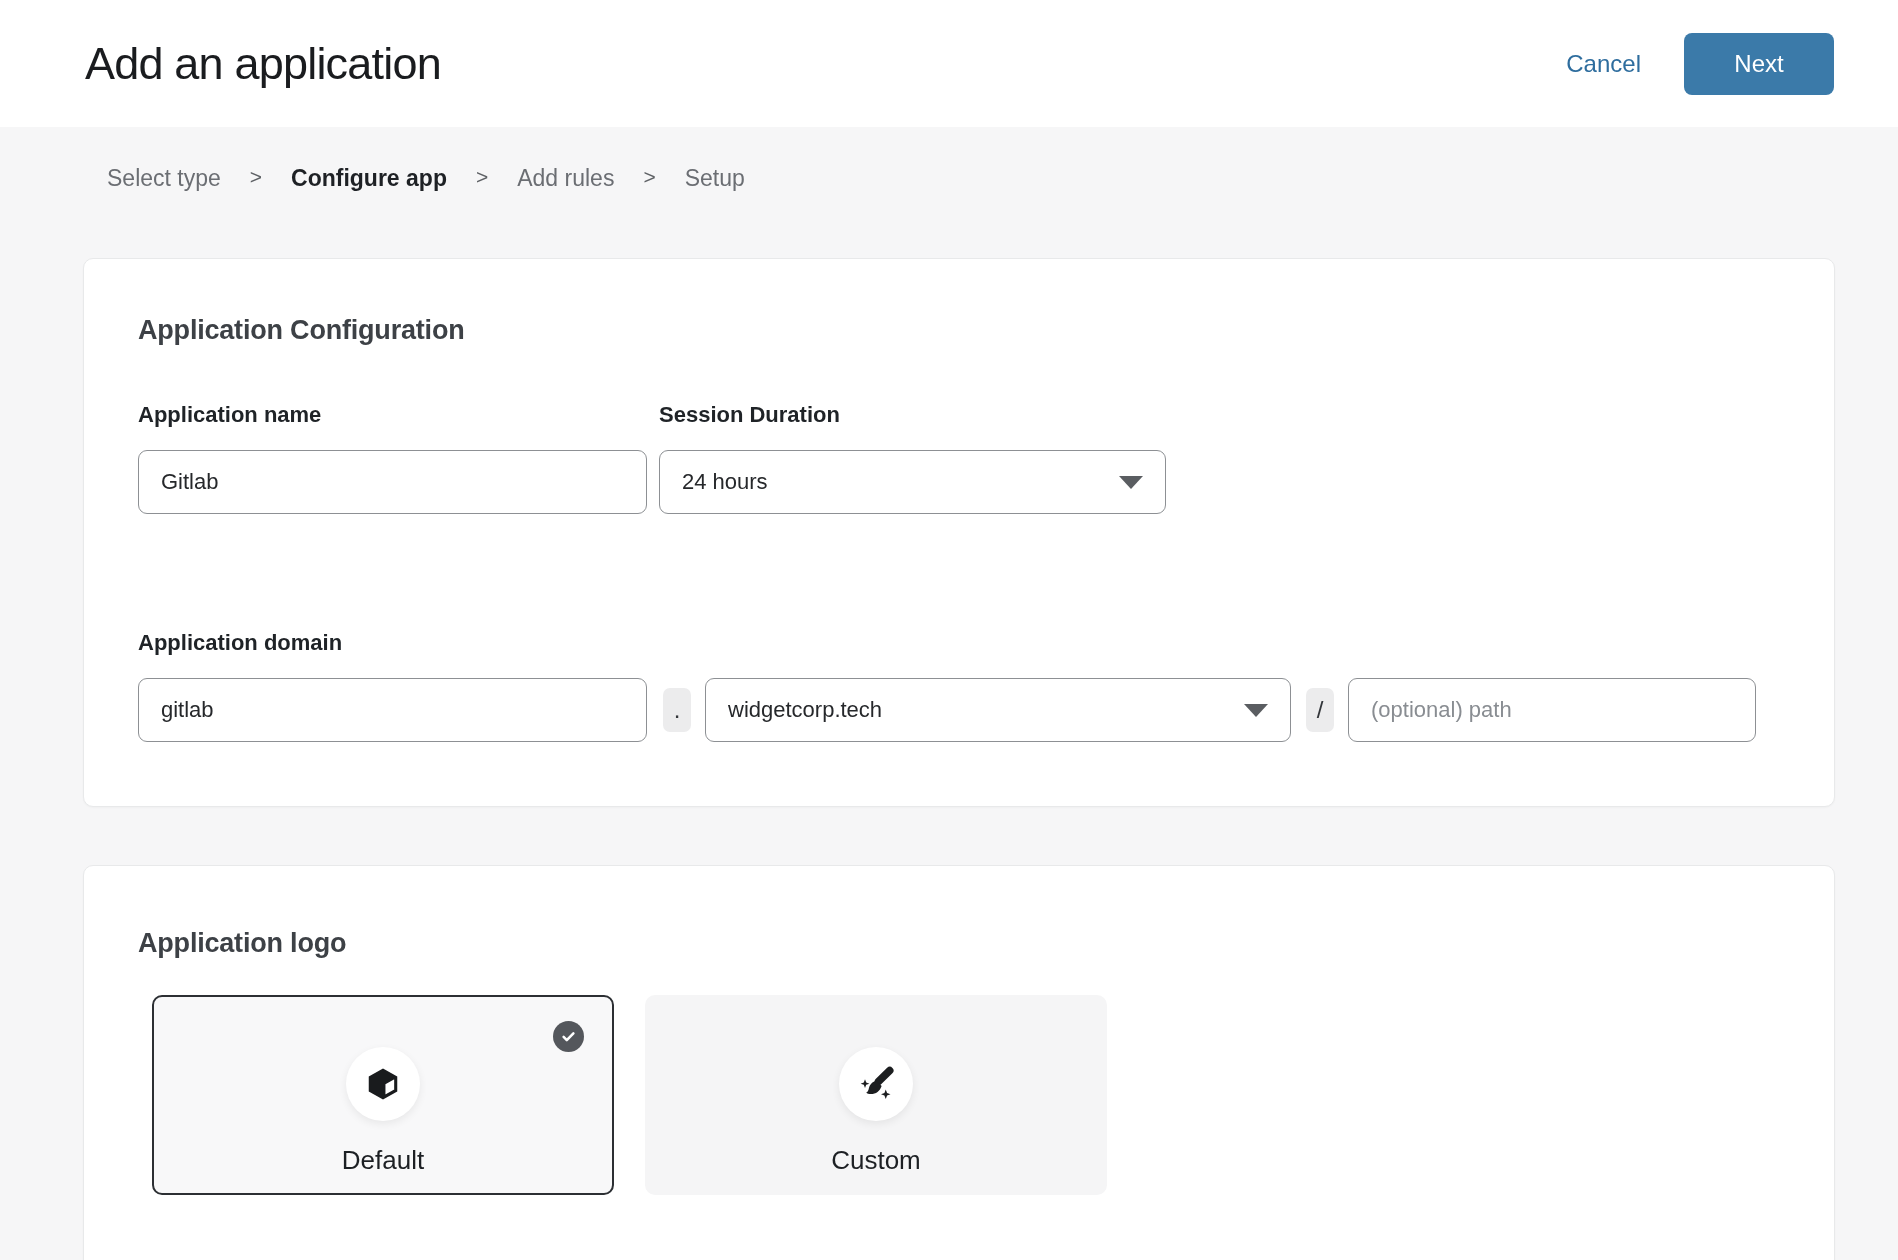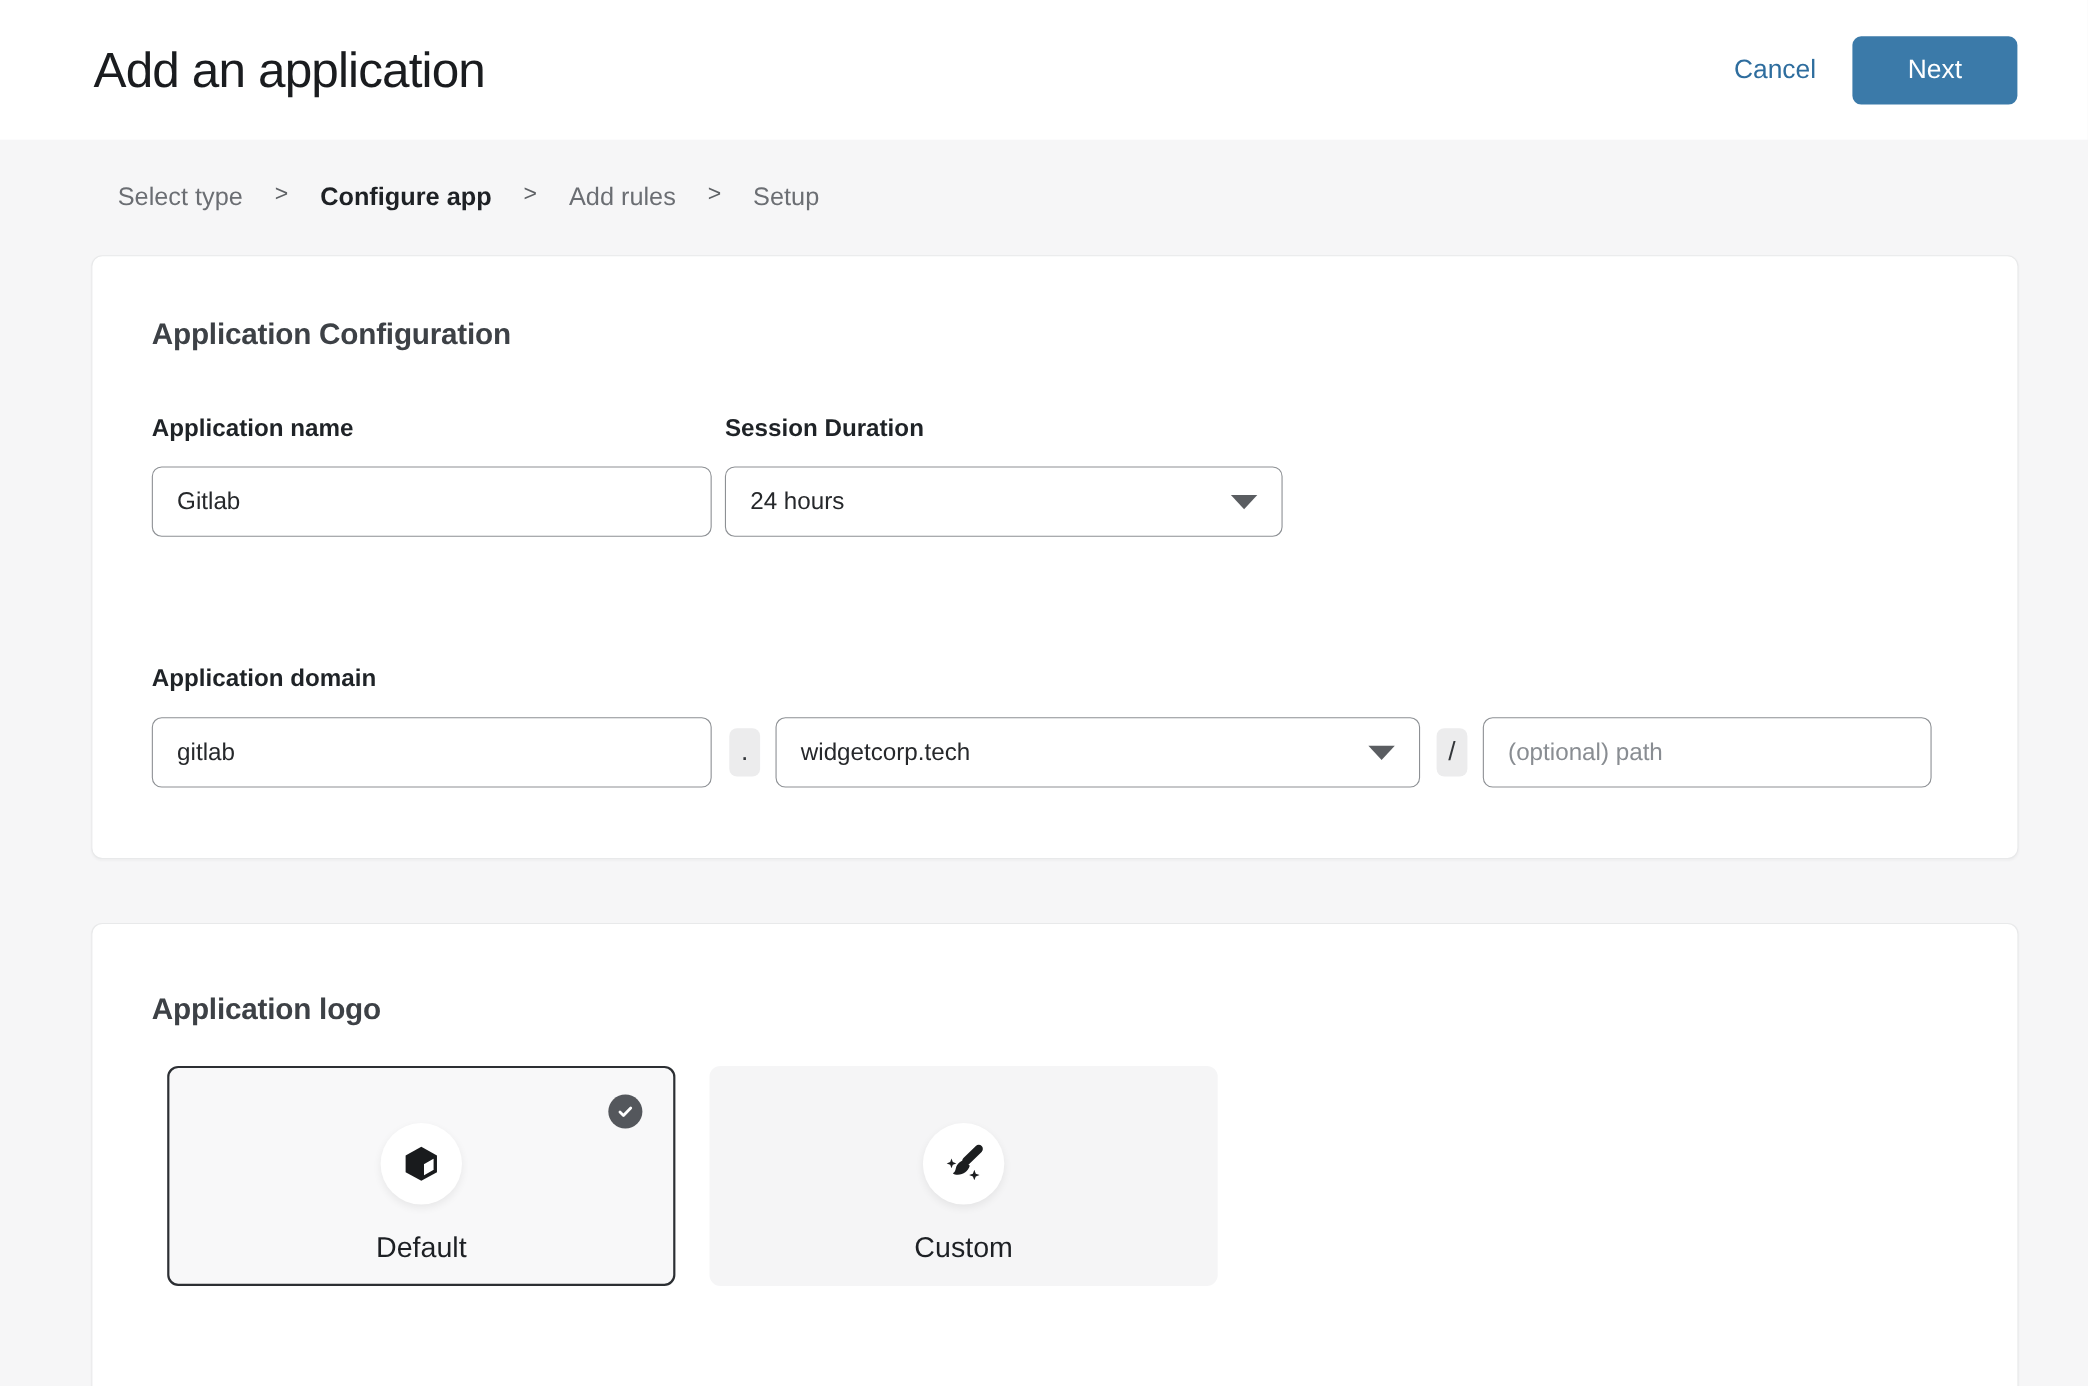--- a/index.html
+++ b/index.html
@@ -14,21 +14,21 @@
   .header {
     background: #ffffff;
     height: 127px;
     display: flex; align-items: center; justify-content: space-between;
     padding: 0 64px 0 85px;
   }
   .page-title {
     font-size: 45px; font-weight: 400; letter-spacing: -0.8px;
     color: #1a1c1f;
   }
-  .header-actions { display: flex; align-items: center; gap: 33px; }
+  .header-actions { display: flex; align-items: center; gap: 43px; }
   .cancel-link {
     font-size: 24px; color: #2e6d9e; text-decoration: none; cursor: pointer;
   }
   .next-btn {
     width: 150px; height: 62px; border: none; border-radius: 8px;
     background: #3b7aa9; color: #ffffff; font-size: 24px;
     font-family: inherit; cursor: pointer;
     display: flex; align-items: center; justify-content: center; text-align: right;
   }
 
@@ -42,21 +42,21 @@
   .breadcrumb .crumb { cursor: pointer; }
   .breadcrumb .crumb.active { font-weight: 700; color: #1e2125; }
 
   
   .card {
     width: 1752px; margin-left: 83px;
     background: #ffffff;
     border: 1px solid #e8e9ea; border-radius: 10px;
     box-shadow: 0 1px 2px rgba(0,0,0,0.03);
   }
-  .card1 { margin-top: 40px; padding: 56px 78px 64px 54px; }
+  .card1 { margin-top: 66px; padding: 56px 78px 64px 54px; }
   .card2 { margin-top: 58px; padding: 62px 54px 80px 54px; height: 560px; }
 
   .section-title {
     font-size: 27px; font-weight: 700; color: #3d4146; letter-spacing: -0.2px;
   }
 
   .field-row { display: flex; gap: 12px; margin-top: 56px; }
   .field-name { width: 509px; }
   .field-session { width: 507px; }
   .field-label {

